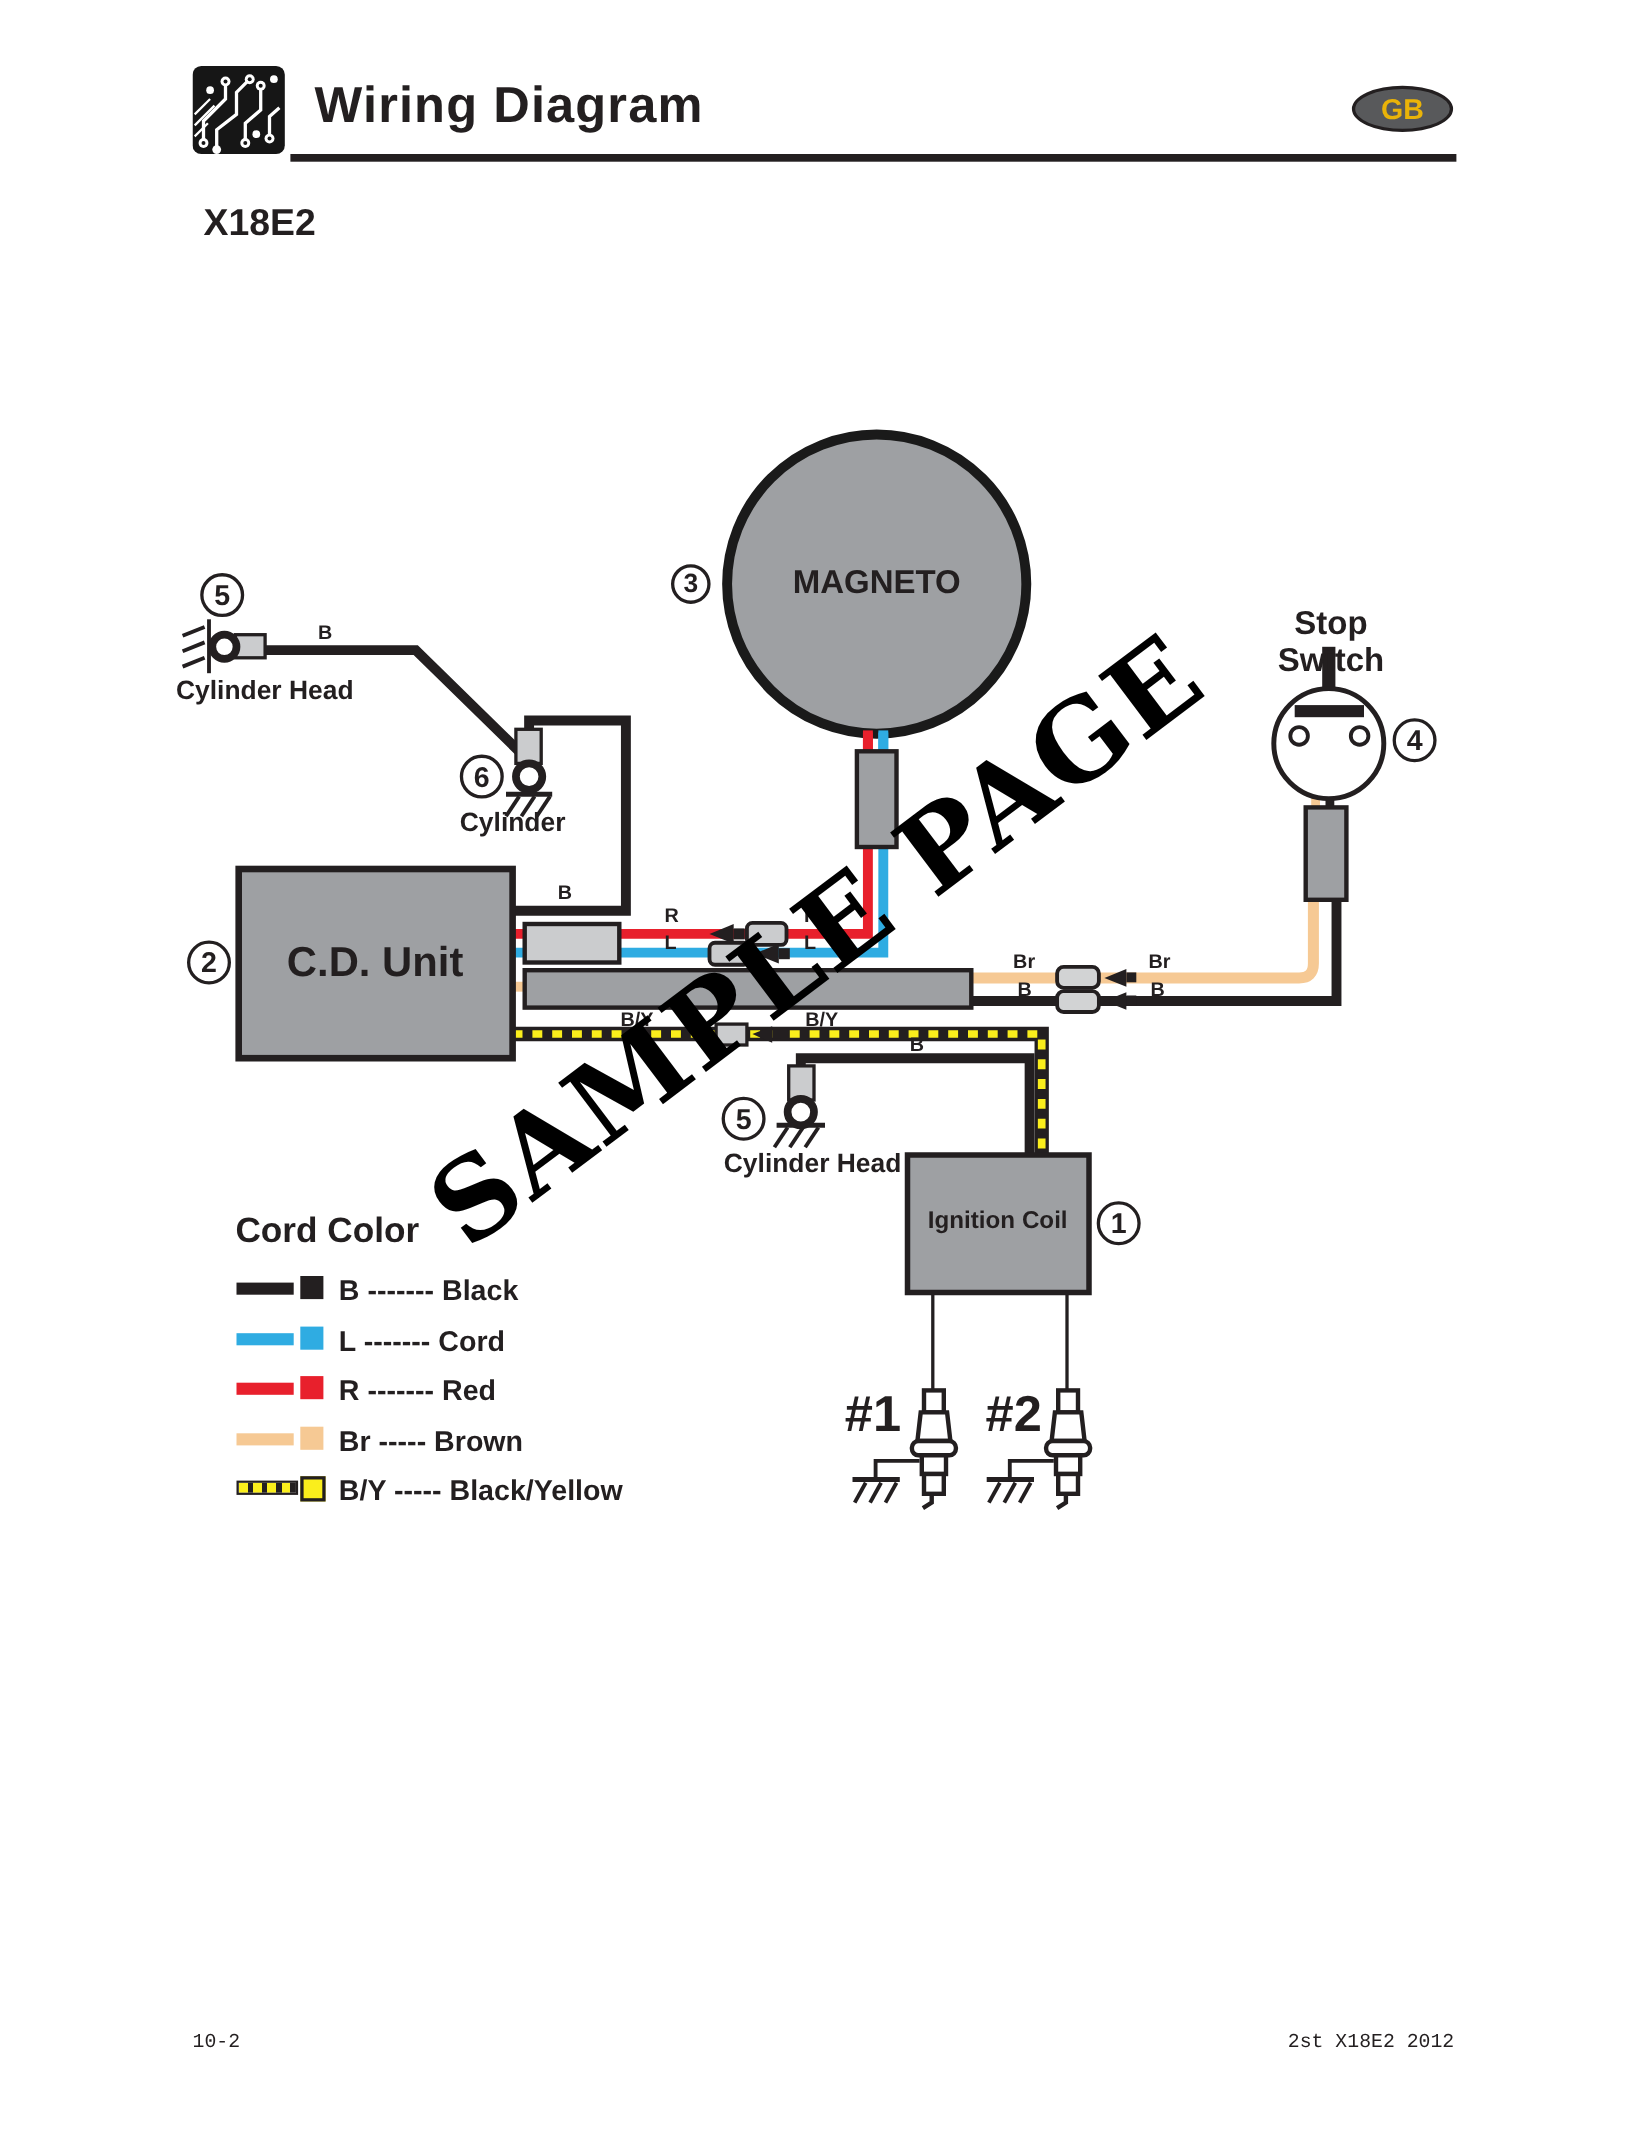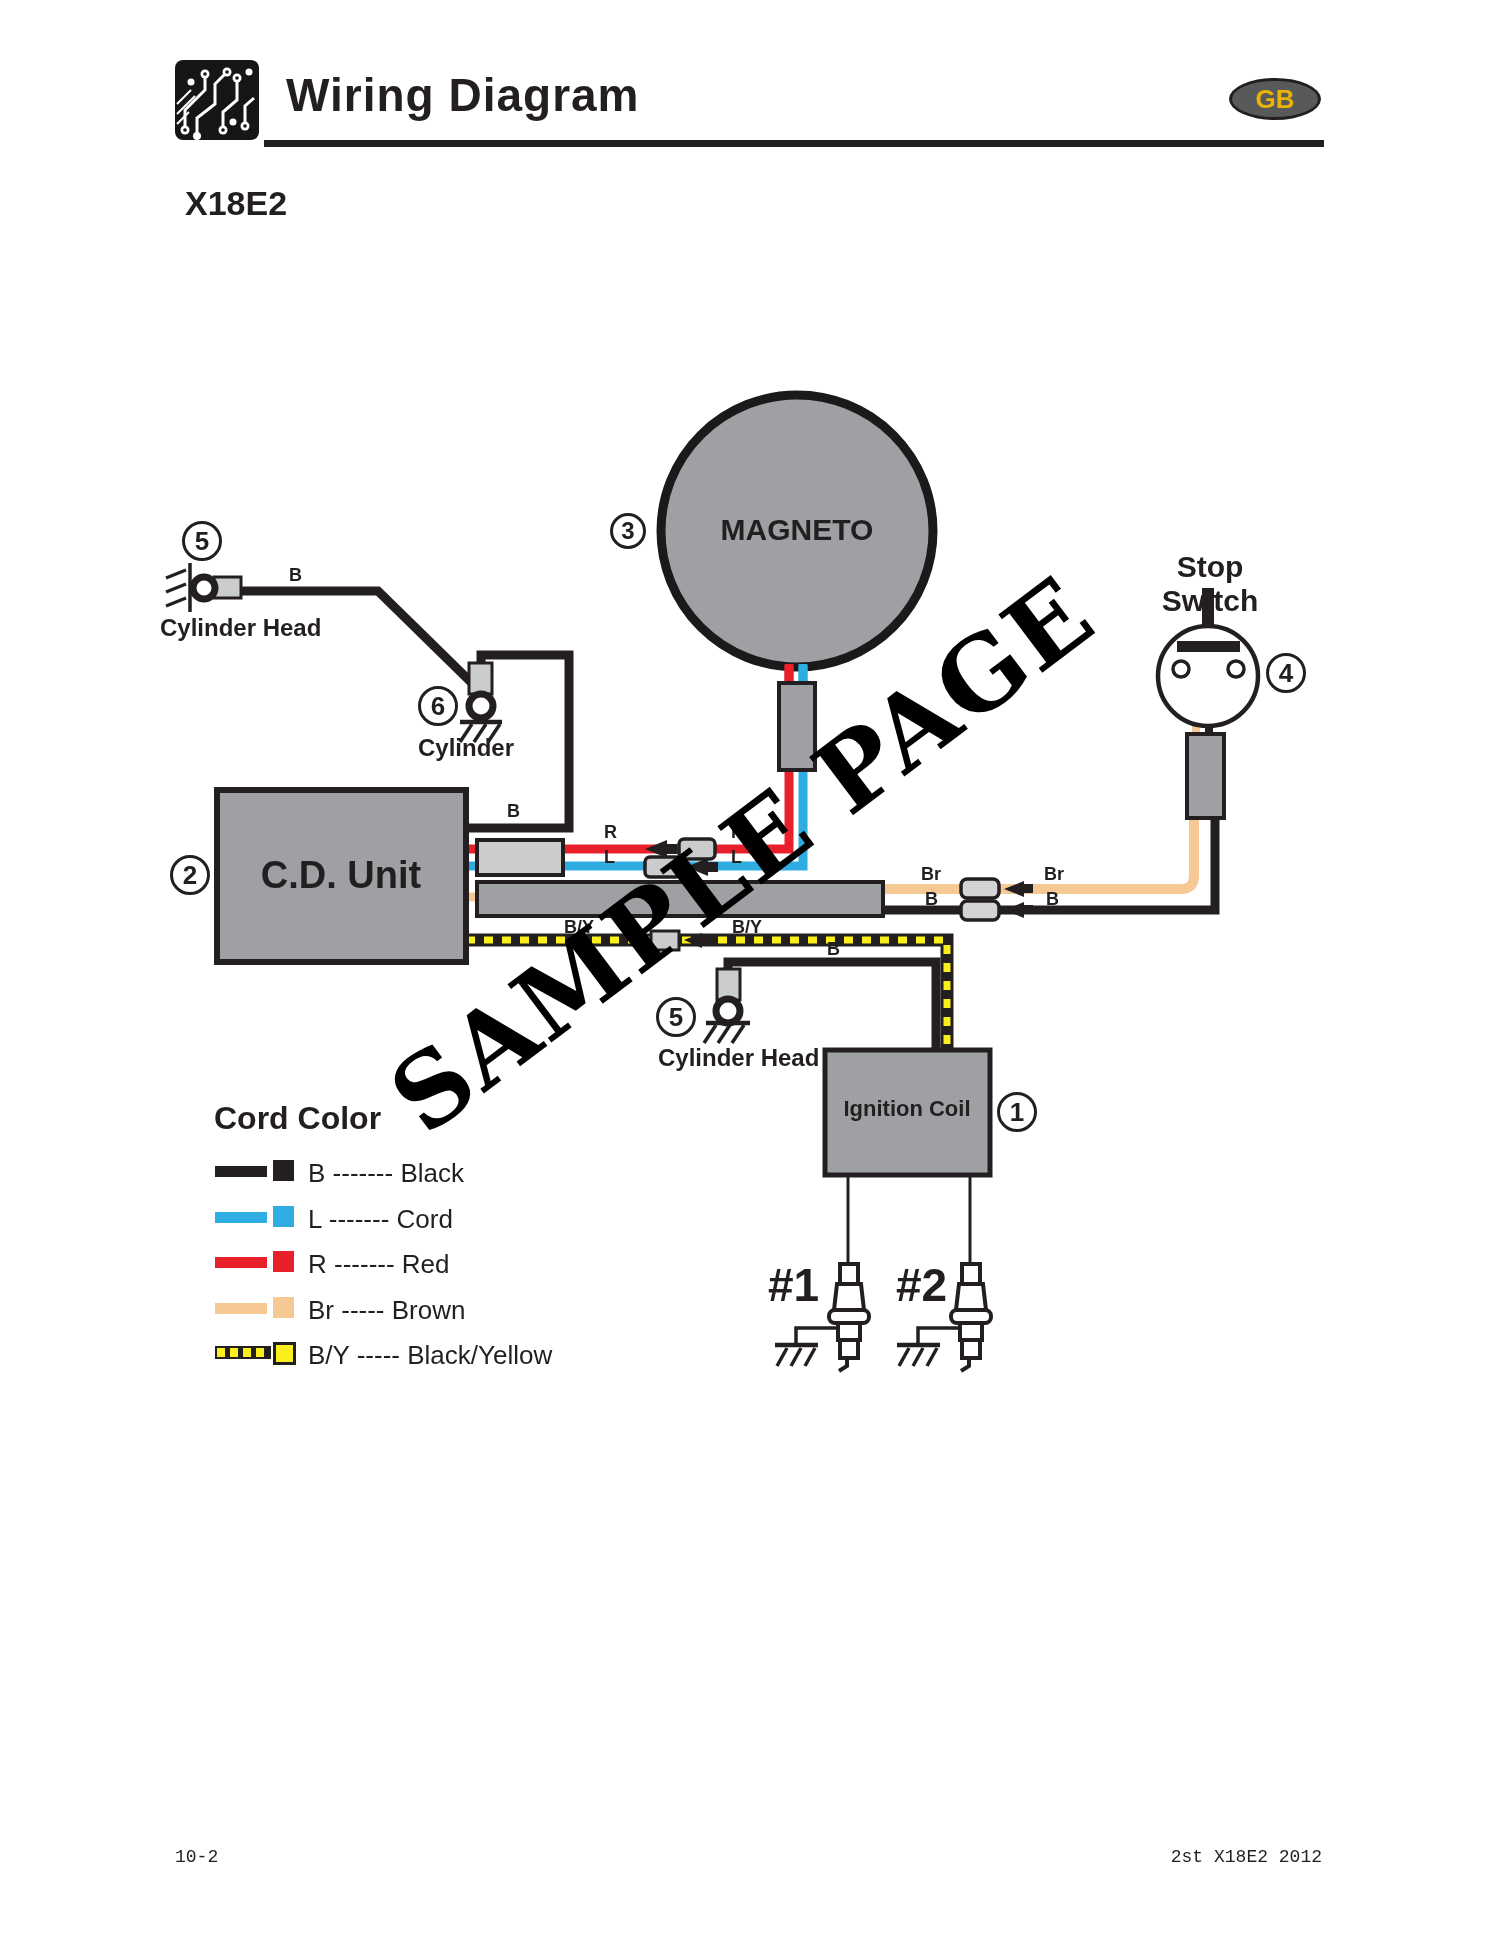--- a/index.html
+++ b/index.html
@@ -34,21 +34,21 @@
   
   .plug-label{font-size:46px;font-weight:bold;}
   
   #legend-title{left:214px;top:1100px;font-size:32px;font-weight:bold;}
   .leg-row{left:215px;height:28px;}
   .leg-line{position:absolute;left:0;top:8px;width:52px;height:11px;}
   .leg-line.by{background:repeating-linear-gradient(90deg,#FAEE1C 0 8px,#231F20 8px 13px);
                border:2px solid #231F20;top:6px;height:9px;}
   .leg-sq{position:absolute;left:58px;top:2px;width:21px;height:21px;}
   .leg-sq.by{border:3px solid #231F20;width:17px;height:17px;}
-  .leg-text{position:absolute;left:93px;top:0;font-size:26px;font-weight:normal;white-space:nowrap;}
+  .leg-text{position:absolute;left:93px;top:0;font-size:26px;font-weight:bold;white-space:nowrap;}
   
   .footer{font-size:18px;font-family:Liberation Mono, monospace;}
   #footer-left{left:175px;top:1847px;}
   #footer-right{left:1100px;top:1847px;width:222px;text-align:right;}
   
   #watermark{left:282px;top:790px;width:920px;height:130px;display:flex;align-items:center;justify-content:center;
              font-family:"DejaVu Serif",serif;font-weight:bold;font-size:100px;letter-spacing:2px;
              color:#000;transform:rotate(-37deg);white-space:nowrap;}
 </style>
 </head>

